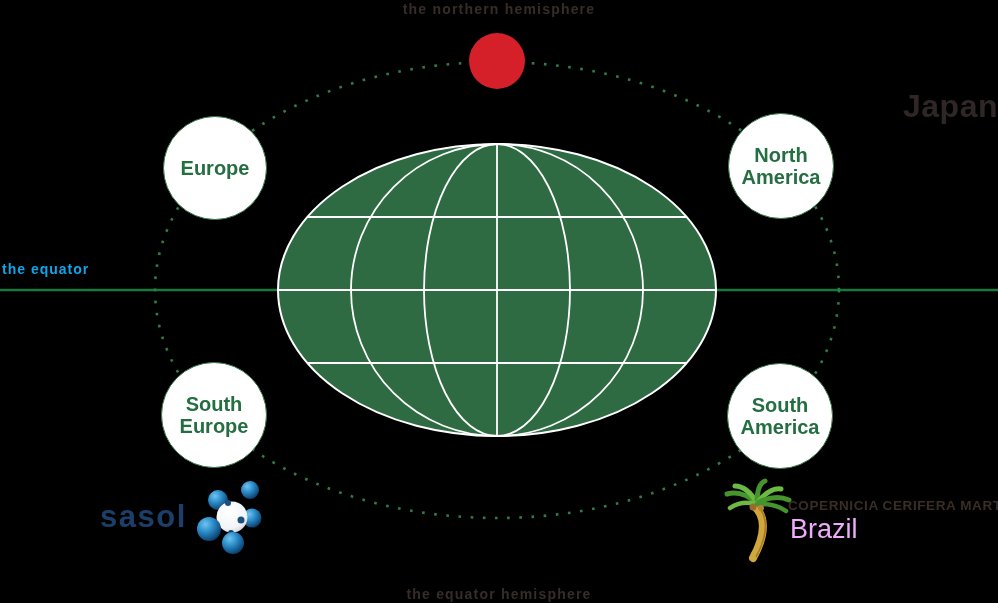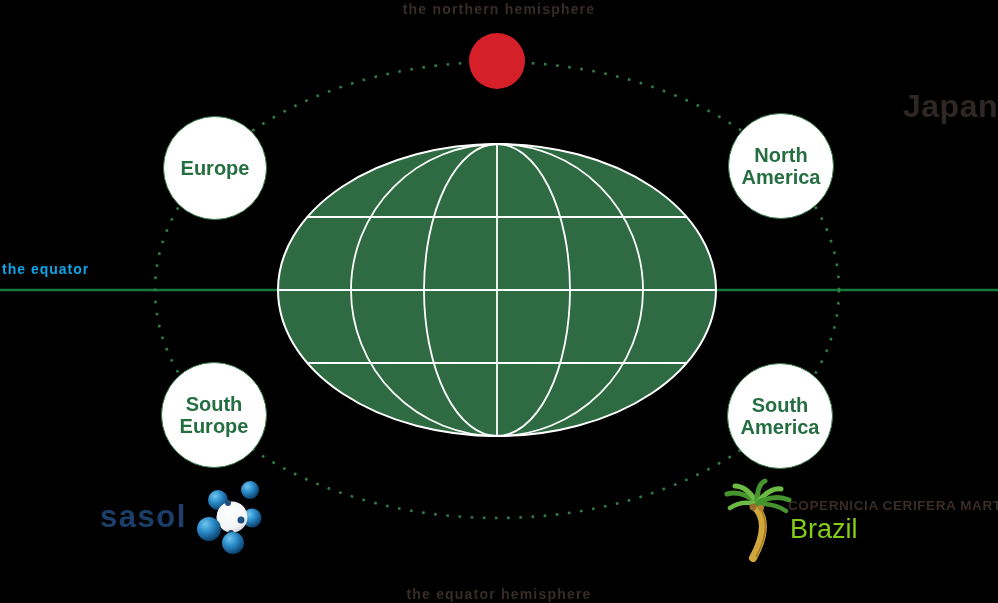--- a/index.html
+++ b/index.html
@@ -35,21 +35,21 @@
   .sasol-word{
     position:absolute;left:84px;top:499px;
     color:#1b3f68;font-size:31px;font-weight:700;letter-spacing:1.5px;margin-left:16px;
   }
   .carnauba-species{
     position:absolute;left:788px;top:498px;
     color:#3a2d26;font-size:13.5px;font-weight:700;letter-spacing:0.6px;white-space:nowrap;
   }
   .carnauba-country{
     position:absolute;left:790px;top:514px;
-    color:#84cc16;font-size:27px;font-weight:400;
+    color:#f0abfc;font-size:27px;font-weight:400;
   }
 </style>
 </head>
 <body>
 
 <div id="canvas">
 
   <svg class="base" width="998" height="603" viewBox="0 0 998 603">
     <defs>
       <radialGradient id="blueSphere" cx="35%" cy="30%" r="75%">

